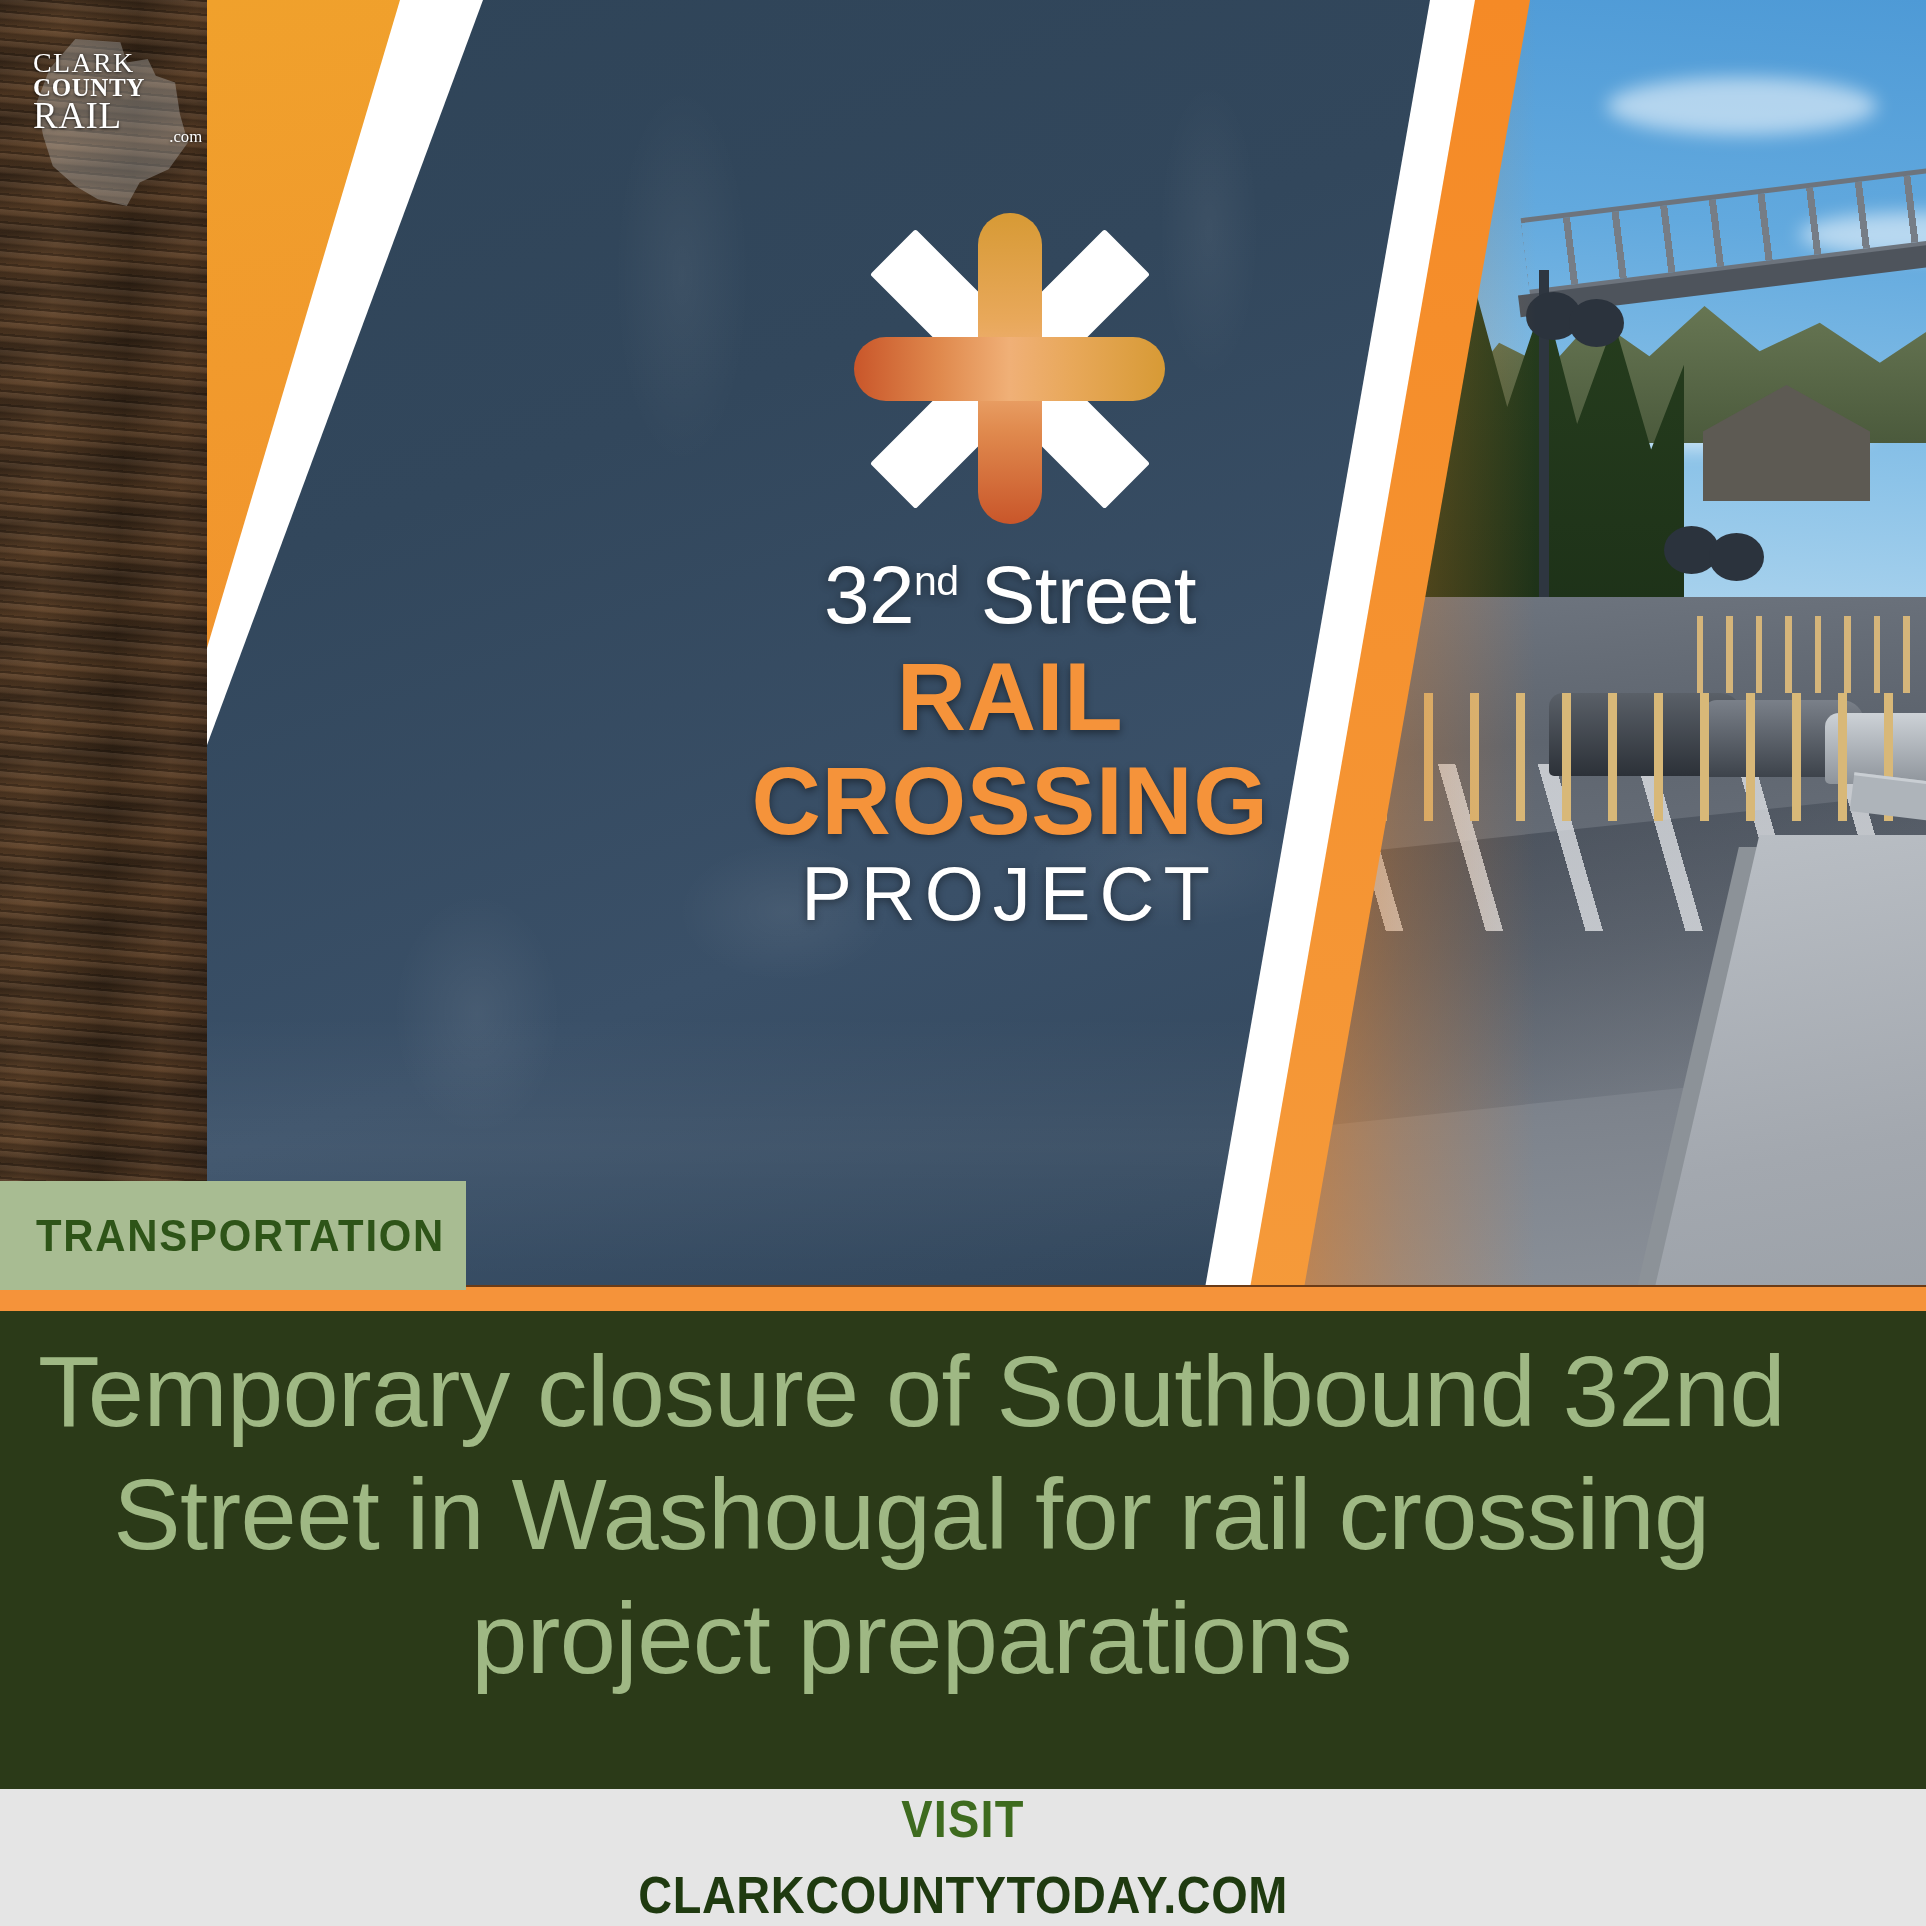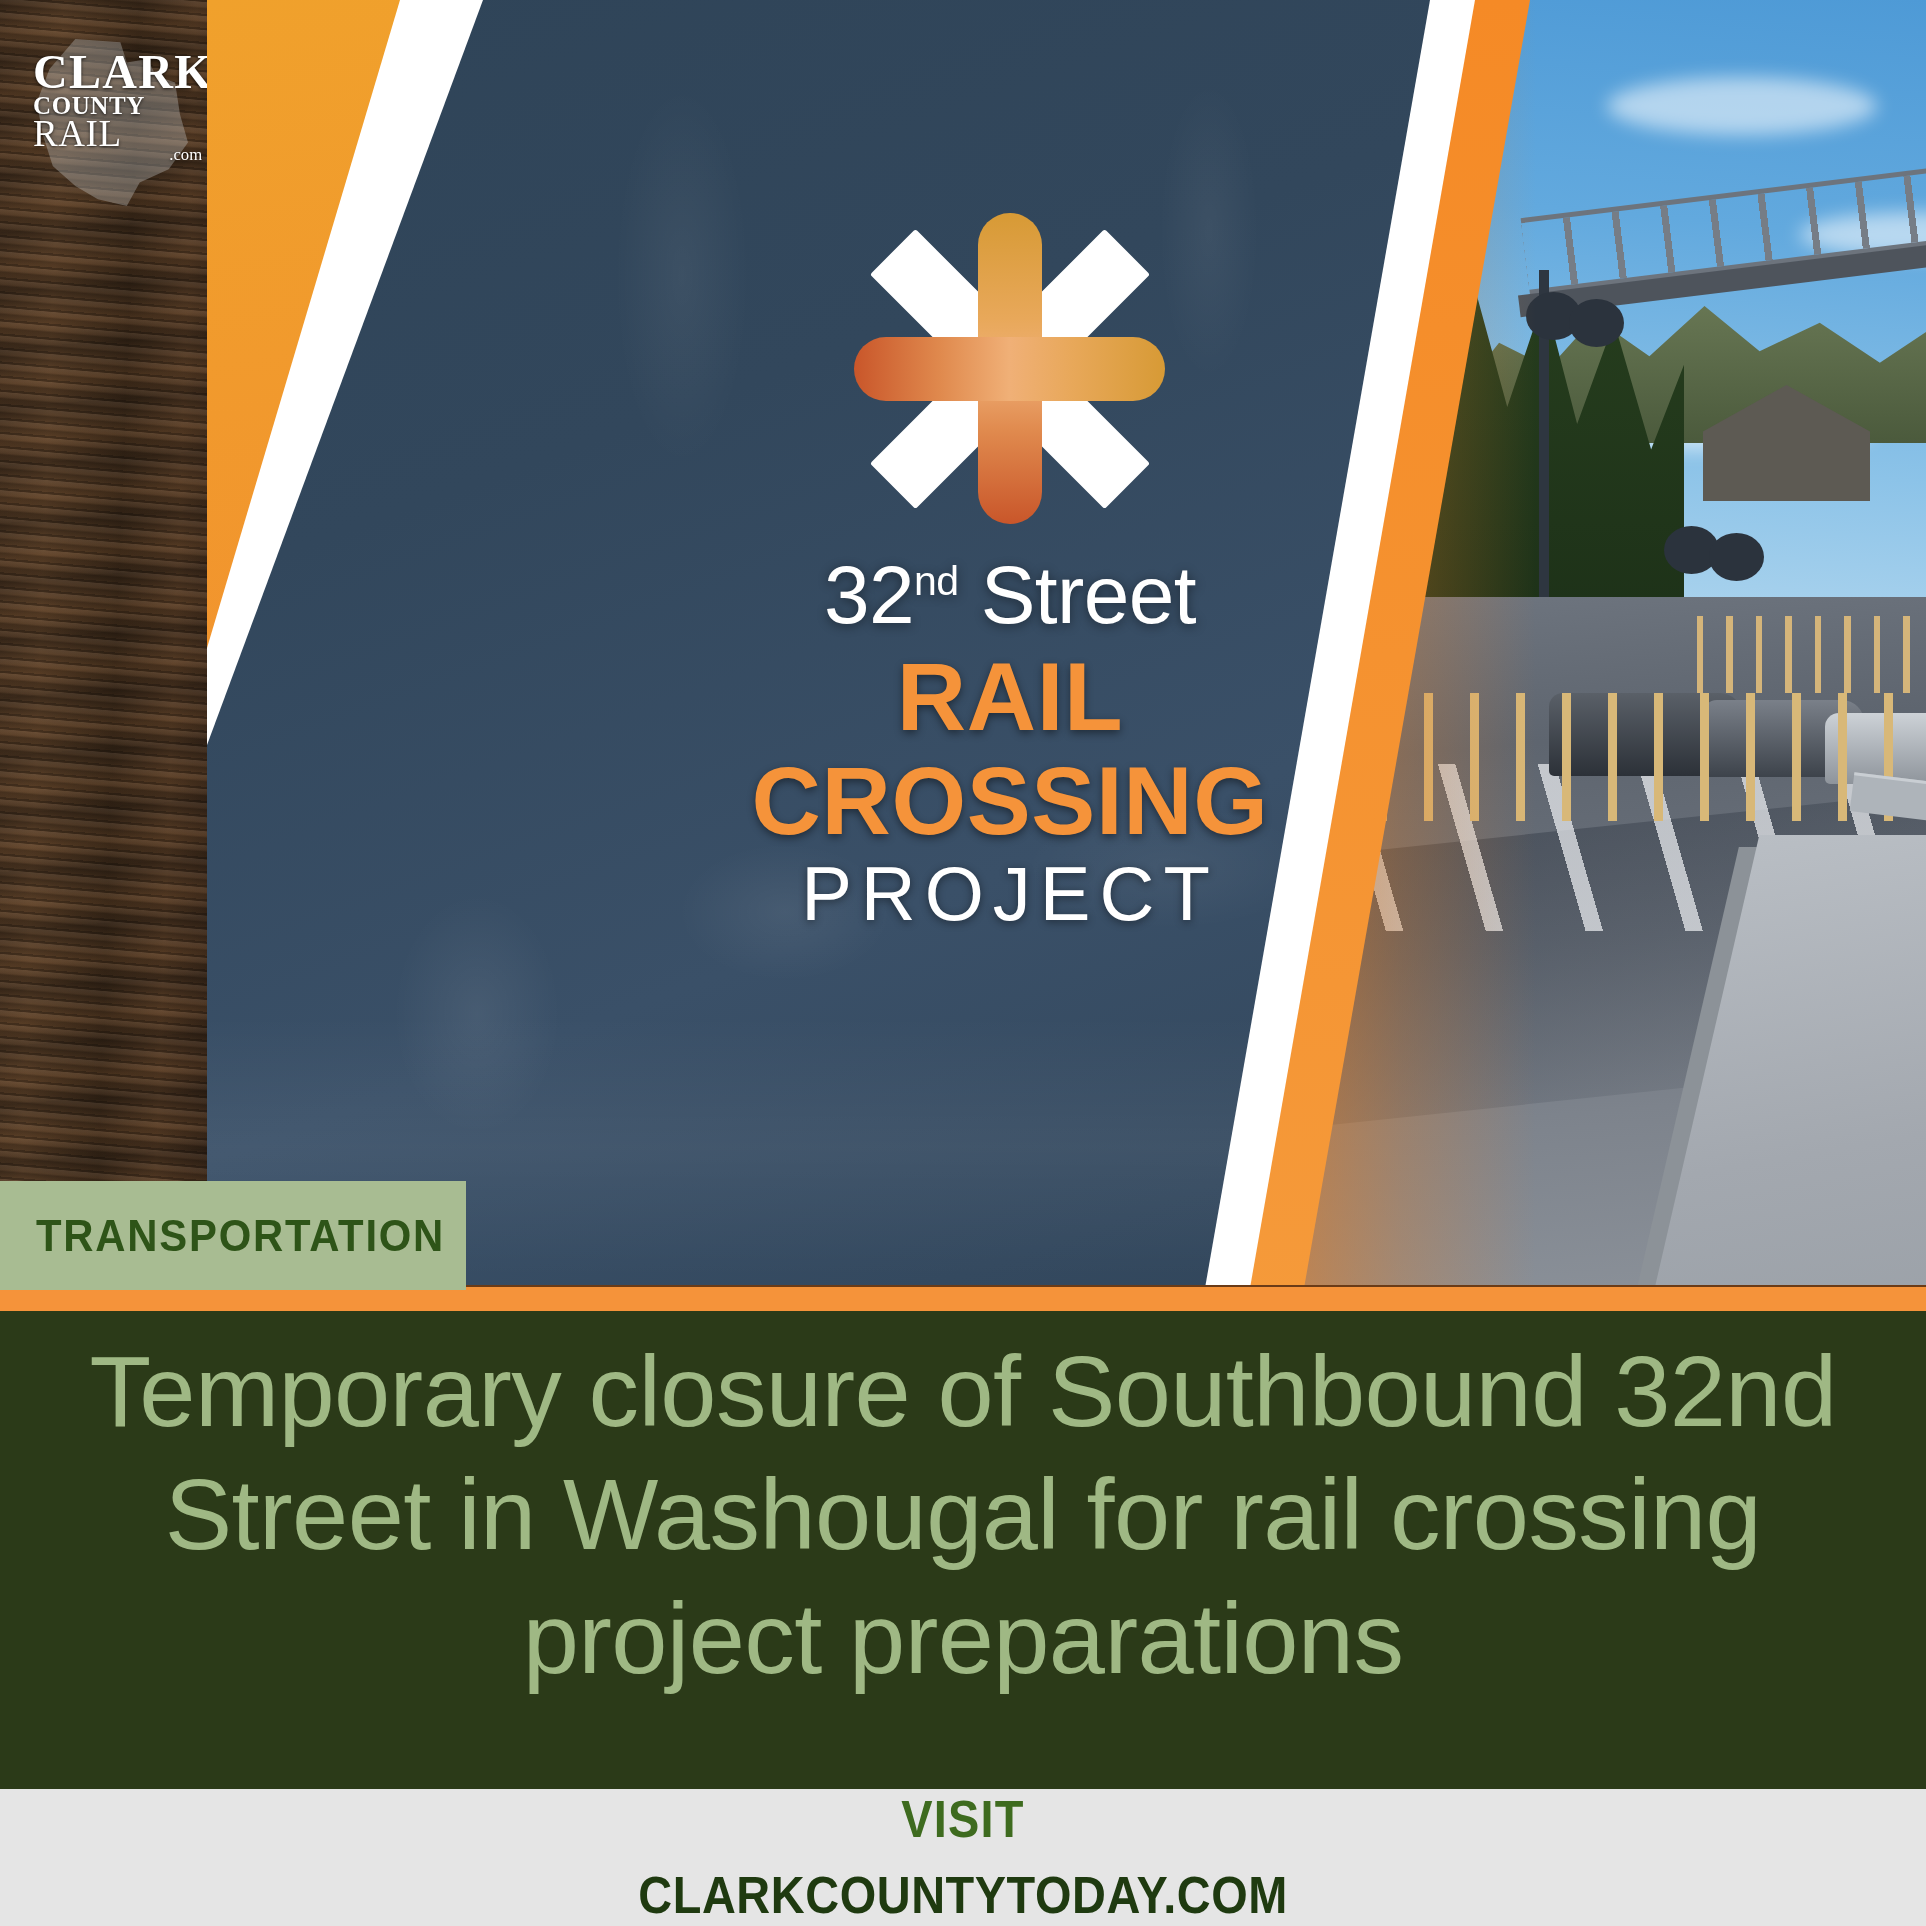--- a/index.html
+++ b/index.html
@@ -18,21 +18,21 @@
       repeating-linear-gradient(176deg, rgba(0,0,0,.22) 0px, rgba(0,0,0,.0) 19px, rgba(120,80,45,.22) 35px, rgba(0,0,0,.18) 58px),
       linear-gradient(92deg,#4a3421 0%,#5c4129 25%,#3f2c1b 55%,#553b25 78%,#3a281a 100%);
   }
   .wood .countyshape{position:absolute;left:27px;top:39px;width:161px;height:167px;
     background:rgba(220,225,230,.30);
     clip-path:polygon(30% 0%,58% 2%,62% 14%,75% 12%,80% 22%,92% 26%,95% 45%,100% 62%,88% 78%,70% 86%,62% 100%,44% 96%,30% 88%,16% 76%,10% 58%,6% 38%,14% 18%);
   }
   .logoText{position:absolute;left:33px;top:50px;width:173px;color:#fff;
     font-family:"Liberation Serif",serif;line-height:.92;
     text-shadow:0 1.3px 3.2px rgba(0,0,0,.75);}
-  .logoText .l1{font-size:48px;letter-spacing:1.3px;font-weight:700;}
+  .logoText .l1{font-size:28px;letter-spacing:1.3px;font-weight:400;}
   .logoText .l2{font-size:25px;letter-spacing:0.6px;font-weight:700;}
   .logoText .l3{font-size:37px;letter-spacing:0.6px;font-weight:400;}
   .logoText .l4{font-size:16.7px;text-align:right;padding-right:3.9px;margin-top:-3.9px;}
 
   
   .panel{position:absolute;left:207px;top:0;width:1719px;height:1638px;overflow:hidden;background:#f39a2b;}
 
   
   .wedgeOrange{position:absolute;left:0;top:0;width:642px;height:1311px;
     background:linear-gradient(170deg,#f0a12c 0%,#f2922e 55%,#ef8a2b 100%);
@@ -124,21 +124,21 @@
     text-shadow:0 1.9px 9px rgba(0,0,0,.45);}
 
   
   .badge{position:absolute;left:0;top:1181px;width:466px;height:109px;background:#a8bc92;
     display:flex;align-items:center;padding-left:36px;}
   .badge span{color:#2e5418;font-size:45px;font-weight:700;letter-spacing:1.9px;
     font-family:"Liberation Sans",sans-serif;transform:scaleX(.93);transform-origin:left center;}
 
   
   .headline{position:absolute;left:0;top:1311px;width:1926px;height:408px;background:#2b3a18;
-    display:flex;align-items:center;justify-content:center;}
+    display:flex;align-items:center;justify-content:flex-start;}
   .headline h1{margin:0;width:1823px;text-align:center;color:#9fb884;
     font-size:101px;font-weight:400;line-height:1.22;letter-spacing:-0.6px;}
 
   
   .footer{position:absolute;left:0;top:1789px;width:1926px;height:137px;background:#e5e5e5;
     display:flex;align-items:center;justify-content:center;gap:16.7px;flex-direction:column;}
   .footer .visit{color:#3e6b1f;font-size:51px;font-weight:700;letter-spacing:1.3px;transform:scaleX(.92);}
   .footer .url{color:#1f3a10;font-size:51px;font-weight:700;letter-spacing:0.6px;transform:scaleX(.92);}
 </style>
 </head>

